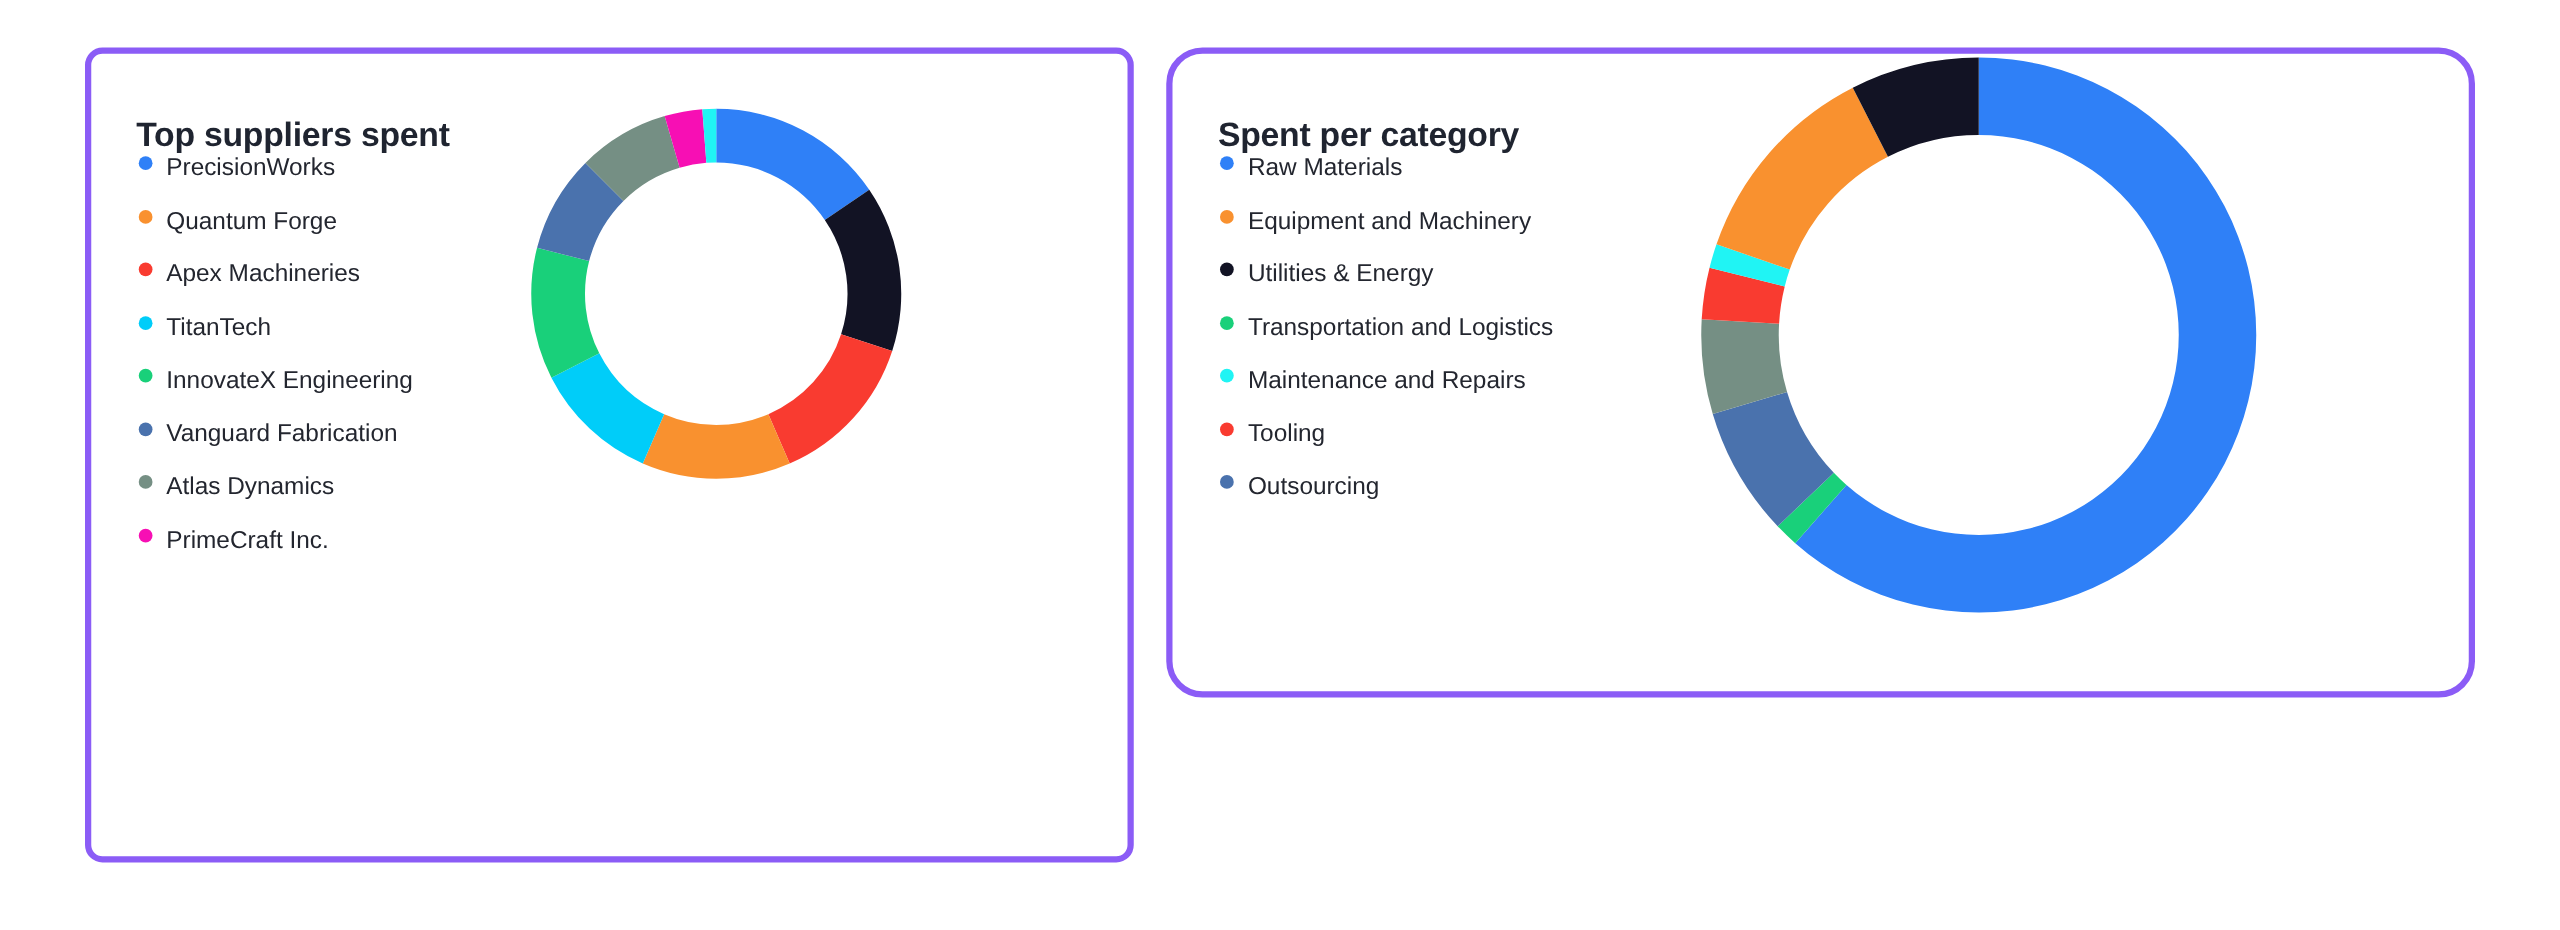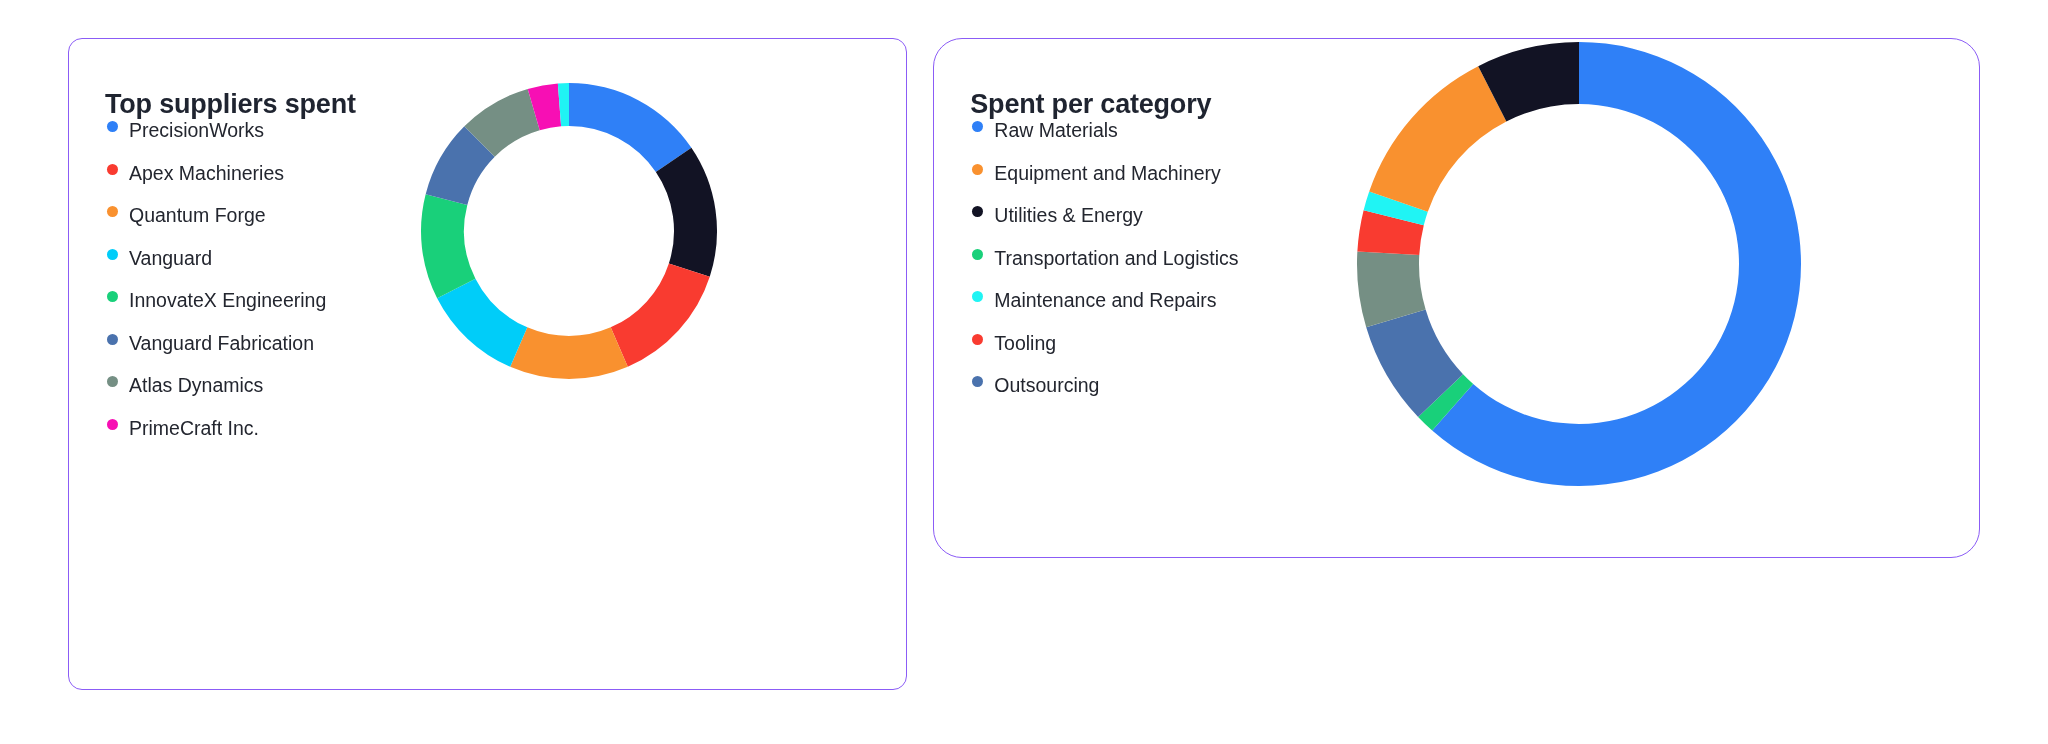--- a/index.html
+++ b/index.html
@@ -14,21 +14,21 @@
     position:relative;
     width:2048px;height:744px;
     box-sizing:border-box;
     padding:38px 68px;
     display:flex;
     gap:26px;
   }
   .card{
     position:relative;
     background:#ffffff;
-    border:1px solid #8b5cf6;
+    border:5px solid #8b5cf6;
     border-radius:14px;
     box-sizing:border-box;
     overflow:hidden;
   }
   .card-left{width:858px;height:652px;}
   .card-right{width:1070px;height:520px;border-radius:29px;}
 
   .card-title{
     position:absolute;
     left:36px;top:28px;
@@ -77,30 +77,30 @@
 
   <section class="card card-left">
     <h2 class="card-title">Top suppliers spent</h2>
 
     <div class="legend" id="legend-left">
         <div class="legend-item">
           <span class="legend-dot" style="background: rgb(47, 128, 247);"></span>
           <span class="legend-label">PrecisionWorks</span>
         </div>
         <div class="legend-item">
+          <span class="legend-dot" style="background: rgb(249, 145, 47);"></span>
+          <span class="legend-label">Quantum Forge</span>
+        </div>
+        <div class="legend-item">
           <span class="legend-dot" style="background: rgb(249, 59, 48);"></span>
           <span class="legend-label">Apex Machineries</span>
         </div>
         <div class="legend-item">
-          <span class="legend-dot" style="background: rgb(249, 145, 47);"></span>
-          <span class="legend-label">Quantum Forge</span>
-        </div>
-        <div class="legend-item">
           <span class="legend-dot" style="background: rgb(0, 205, 249);"></span>
-          <span class="legend-label">Vanguard</span>
+          <span class="legend-label">TitanTech</span>
         </div>
         <div class="legend-item">
           <span class="legend-dot" style="background: rgb(25, 208, 122);"></span>
           <span class="legend-label">InnovateX Engineering</span>
         </div>
         <div class="legend-item">
           <span class="legend-dot" style="background: rgb(74, 114, 173);"></span>
           <span class="legend-label">Vanguard Fabrication</span>
         </div>
         <div class="legend-item">

